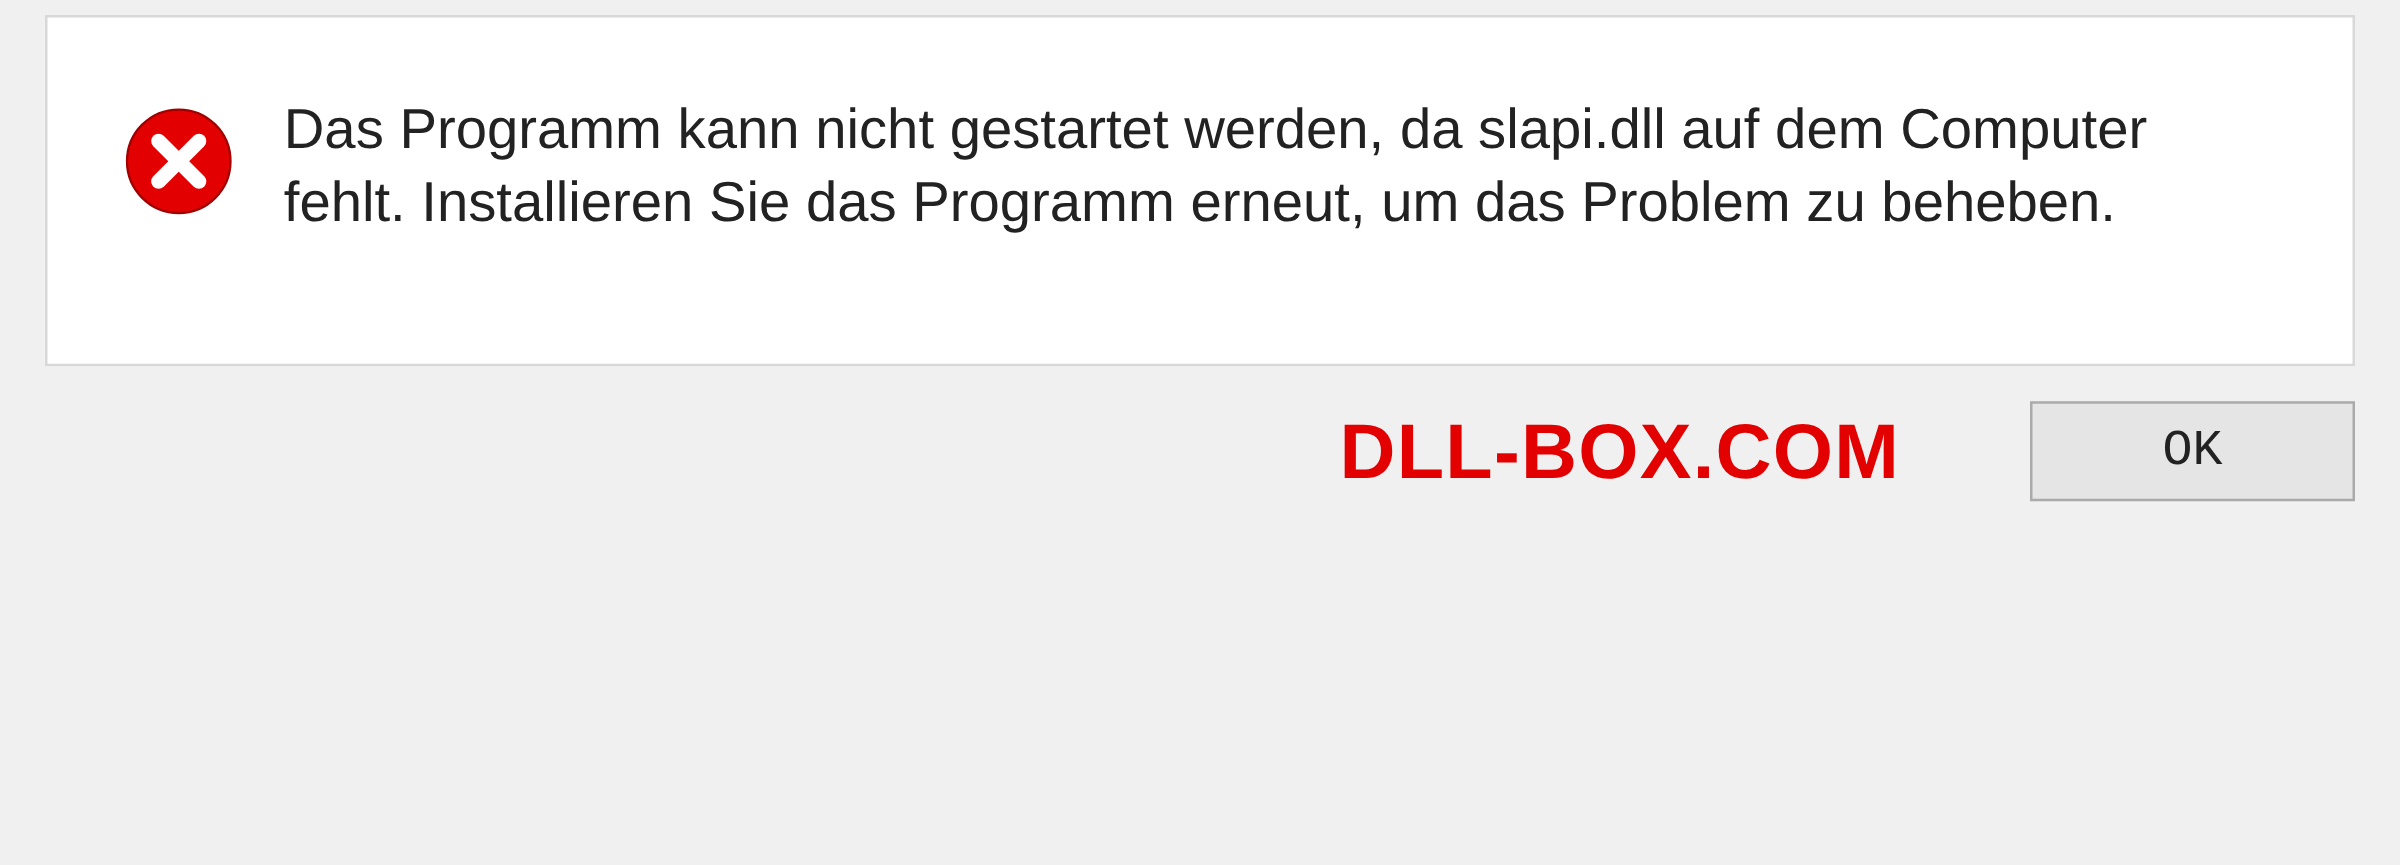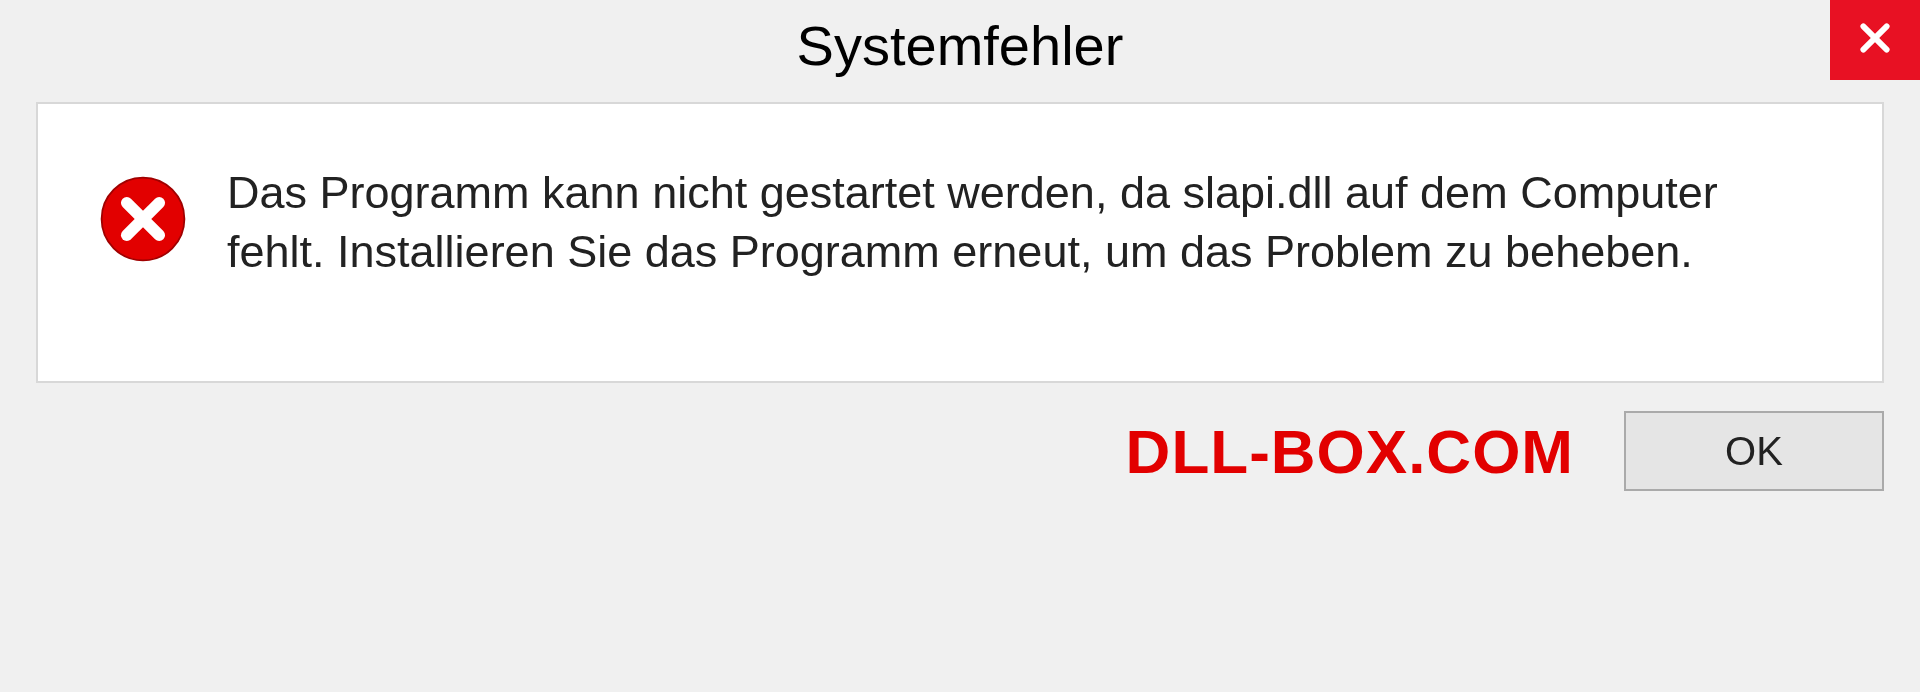--- a/index.html
+++ b/index.html
@@ -71,59 +71,49 @@
       line-height: 1.3;
       color: #222;
       font-weight: 400;
       max-width: 1500px;
     }
     .footer {
       display: flex;
       align-items: center;
       justify-content: flex-end;
       padding: 0 36px 24px 36px;
-      gap: 50px;
+      gap: 80px;
     }
     .watermark {
       font-size: 62px;
       font-weight: 800;
       color: #e20000;
       font-family: Arial, sans-serif;
       letter-spacing: 1px;
     }
     .ok-btn {
       width: 260px;
       height: 80px;
       background: #e5e5e5;
       border: 2px solid #aaa;
       font-size: 40px;
-      font-family: Liberation Sans, sans-serif;
+      font-family: Liberation Mono, monospace;
       color: #222;
       cursor: pointer;
       display: flex;
       align-items: center;
       justify-content: center;
+      margin-left: 24px;
     }
   </style>
 </head>
 <body>
 
 <div class="dialog">
 
-  <div class="titlebar">
-    <div class="title">Systemfehler</div>
-    <div class="close-btn">
-      <span>
-        <svg viewBox="0 0 24 24" fill="none" stroke="#ffffff" stroke-width="3.5" stroke-linecap="round">
-          <line x1="5" y1="5" x2="19" y2="19"></line>
-          <line x1="19" y1="5" x2="5" y2="19"></line>
-        </svg>
-      </span>
-    </div>
-  </div>
 
   <div class="content-panel">
     <div class="error-icon">
       <svg viewBox="0 0 100 100">
         <circle cx="50" cy="50" r="46" fill="#e20000"></circle>
         <circle cx="50" cy="50" r="46" fill="none" stroke="#a00000" stroke-width="2"></circle>
         <line x1="32" y1="32" x2="68" y2="68" stroke="#ffffff" stroke-width="13" stroke-linecap="round"></line>
         <line x1="68" y1="32" x2="32" y2="68" stroke="#ffffff" stroke-width="13" stroke-linecap="round"></line>
       </svg>
     </div>

